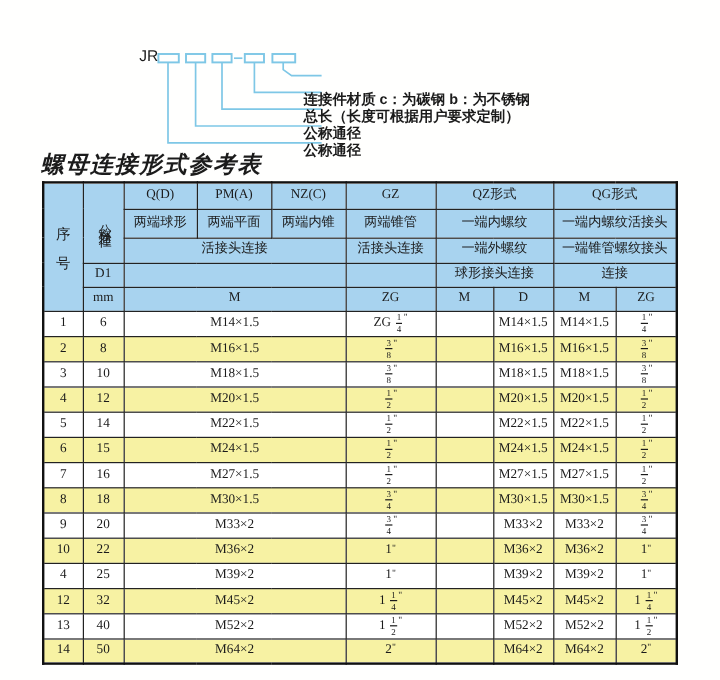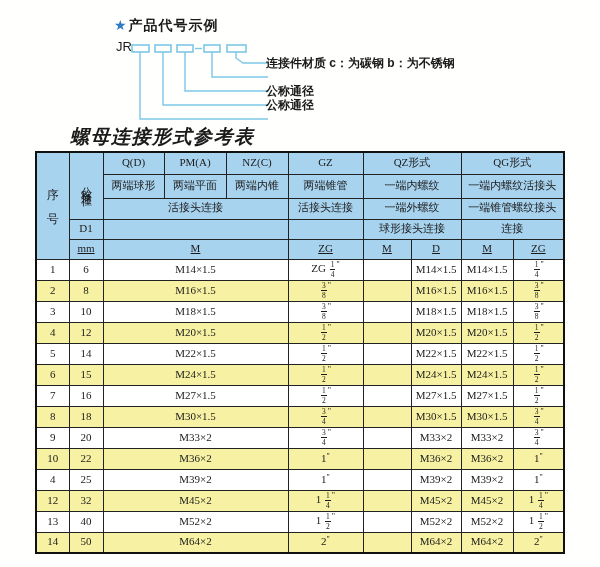--- a/index.html
+++ b/index.html
@@ -8,34 +8,34 @@
 
   
   #diagram-svg{position:absolute;left:0;top:0;}
   .code-box{fill:none;stroke:var(--cyan);stroke-width:1.6;}
   .callout{fill:none;stroke:var(--cyan);stroke-width:1.4;}
   .diagram-heading{position:absolute;left:114px;top:17px;font-size:14px;font-weight:bold;
         font-family:"Liberation Sans","DejaVu Sans",sans-serif;letter-spacing:1px;}
   .diagram-heading .star{color:var(--star);margin-right:1px;}
   .code-label{position:absolute;left:116px;top:39px;font-size:13px;font-weight:normal;
         font-family:"Liberation Sans","DejaVu Sans",sans-serif;}
-  .callout-label{position:absolute;left:266px;height:14px;font-size:12px;font-weight:600;
-        font-family:"Liberation Sans","DejaVu Sans",sans-serif;white-space:nowrap;}
+  .callout-label{position:absolute;left:253px;height:14px;font-size:12px;font-weight:600;
+        font-family:"Liberation Sans","DejaVu Sans",sans-serif;white-space:nowrap;margin-top:20px;}
 
   
   .table-title{position:absolute;left:34px;top:124px;font-size:19px;font-weight:bold;
-        font-style:italic;letter-spacing:1.5px;font-family:"Liberation Serif","DejaVu Serif",serif;margin-left:36px;}
+        font-style:italic;letter-spacing:1.5px;font-family:"Liberation Serif","DejaVu Serif",serif;}
 
   
   table{position:absolute;left:35px;top:151px;border-collapse:collapse;table-layout:fixed;
         width:528px;border:2px solid #111;}
   td{border:1px solid #222;text-align:center;vertical-align:middle;padding:0;
      font-size:11px;line-height:1.05;overflow:hidden;}
   thead td{background:var(--header-bg);}
-  tr.hr1{height:22px;} tr.hr2{height:24px;margin-left:32px;} tr.hr3{height:21px;font-family:Liberation Mono, monospace;} tr.hr4{height:20px;margin-left:28px;} tr.hr5{height:20px;text-decoration:underline;}
+  tr.hr1{height:22px;} tr.hr2{height:24px;margin-left:32px;} tr.hr3{height:21px;font-family:Liberation Mono, monospace;} tr.hr4{height:20px;margin-left:28px;} tr.hr5{height:20px;}
   tbody tr{height:21px;background:#fff;}
   tbody tr.alt{background:var(--alt-bg);}
   .vtext{writing-mode:vertical-rl;text-orientation:upright;display:inline-block;line-height:1;}
   .seq-v{letter-spacing:26px;font-size:12px;}
   .dn-v{letter-spacing:3px;font-size:11px;}
   .latin{font-family:"Liberation Serif","DejaVu Serif",serif;}
   .frac{display:inline-flex;flex-direction:column;vertical-align:middle;line-height:1;
         font-size:7.5px;margin:0 1px;}
   .frac .fnum{border-bottom:1px solid #1b1b1b;padding:0 1px 0.5px 1px;}
   .frac .fden{padding-top:0.5px;}
@@ -53,24 +53,24 @@
     <line class="callout" x1="195" y1="48.5" x2="202" y2="48.5"></line>
     <rect class="code-box" x="204" y="45" width="16" height="7"></rect>
     <rect class="code-box" x="227" y="45" width="19" height="7"></rect>
     <polyline class="callout" points="236,52 236,58 243,63 268,63"></polyline>
     <polyline class="callout" points="212,52 212,77 268,77"></polyline>
     <polyline class="callout" points="185,52 185,91 268,91"></polyline>
     <polyline class="callout" points="163,52 163,105 268,105"></polyline>
     <polyline class="callout" points="140,52 140,119 268,119"></polyline>
   </svg>
 
-  <div class="diagram-heading"><span class="star">★</span><span>产品代号示例</span></div>
   <div class="code-label">JR</div>
 
   <div class="callout-label" style="top:55px;">连接件材质  c：为碳钢  b：为不锈钢</div>
+  <div class="callout-label" style="top:69px;">总长（长度可根据用户要求定制）</div>
   <div class="callout-label" style="top:83px;">公称通径</div>
   <div class="callout-label" style="top:97px;">公称通径</div>
 
   <div class="table-title">螺母连接形式参考表</div>
 
   <table>
     <colgroup>
       <col style="width:33px">
         <col style="width:34px">
         <col style="width:61px">

